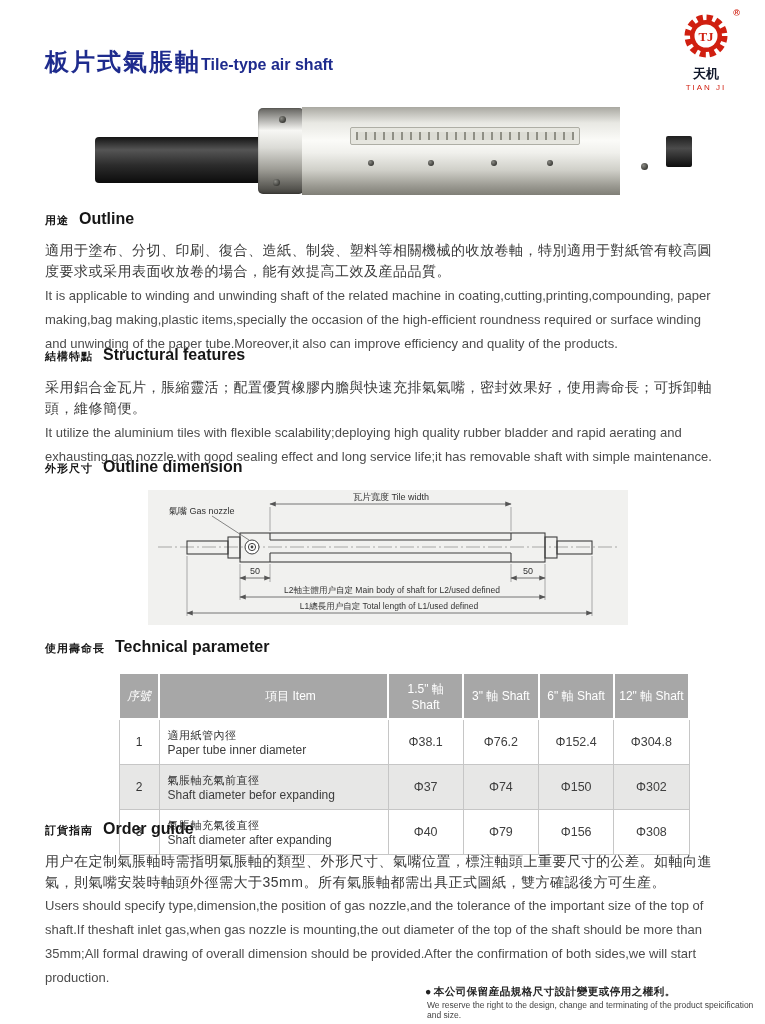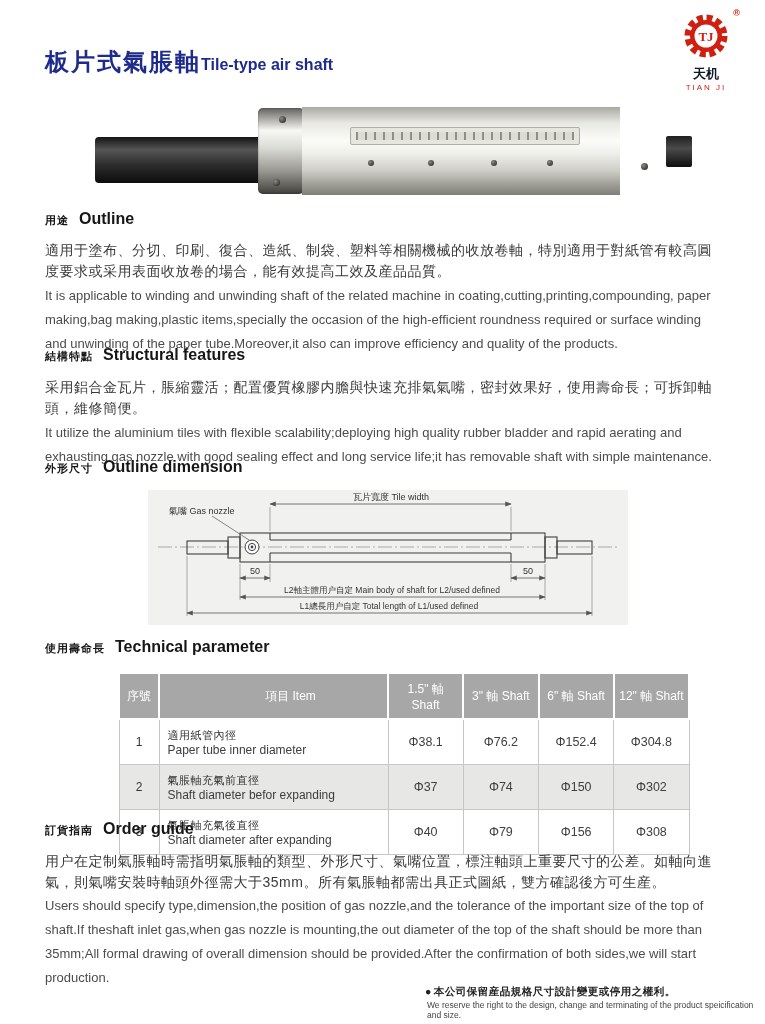--- a/index.html
+++ b/index.html
@@ -43,21 +43,21 @@
   .para-zh{position:absolute;left:45px;width:678px;font-size:14px;color:#3a3a3a;line-height:21px;letter-spacing:.5px;}
   .para-en{position:absolute;left:45px;width:678px;font-size:13px;color:#4c4c4c;line-height:24px;}
 
   
   .drawing-box{position:absolute;left:148px;top:490px;width:480px;height:135px;background:#f1f1ef;}
 
   
   .param-table{position:absolute;left:118px;top:672px;width:572px;border-collapse:collapse;table-layout:fixed;}
   .param-table th{background:#a7a7a7;color:#fff;font-weight:normal;font-size:12px;border:2px solid #fff;
     height:40px;padding:2px 4px;text-align:center;vertical-align:middle;}
-  .param-table th.col-index{width:30px;}
+  .param-table th.col-index{width:30px;font-style:italic;}
   .param-table th.col-item{width:185px;padding-left:38px;}
   .param-table td{border:1px solid #c6c6c6;height:38px;padding:3px 8px;background:#fff;vertical-align:middle;}
   .param-table tr.row-alt td{background:#e7e7e6;}
   .td-index{text-align:center;font-size:12px;color:#333;}
   .td-item .item-zh{font-size:11px;color:#333;letter-spacing:.5px;}
   .td-item .item-en{font-size:12px;color:#3d3d3d;}
   .td-val{text-align:center;font-size:12.5px;color:#404040;}
 
   
   .page-number{position:absolute;left:330px;top:1046px;font-size:11px;color:#333;letter-spacing:1px;text-align:center;}

